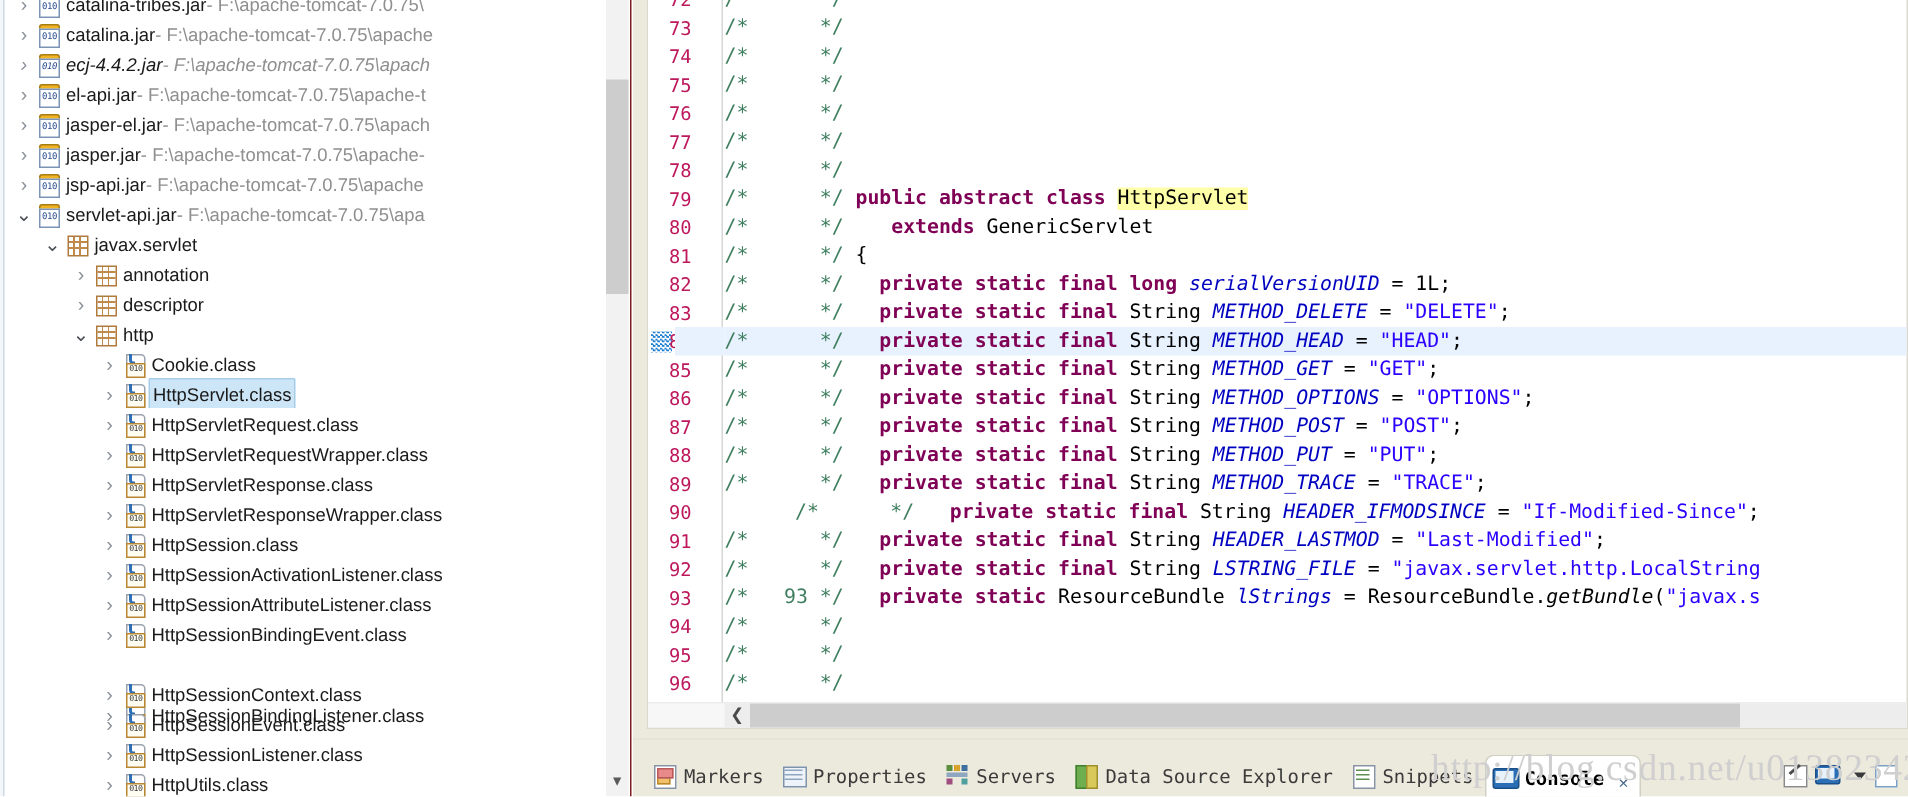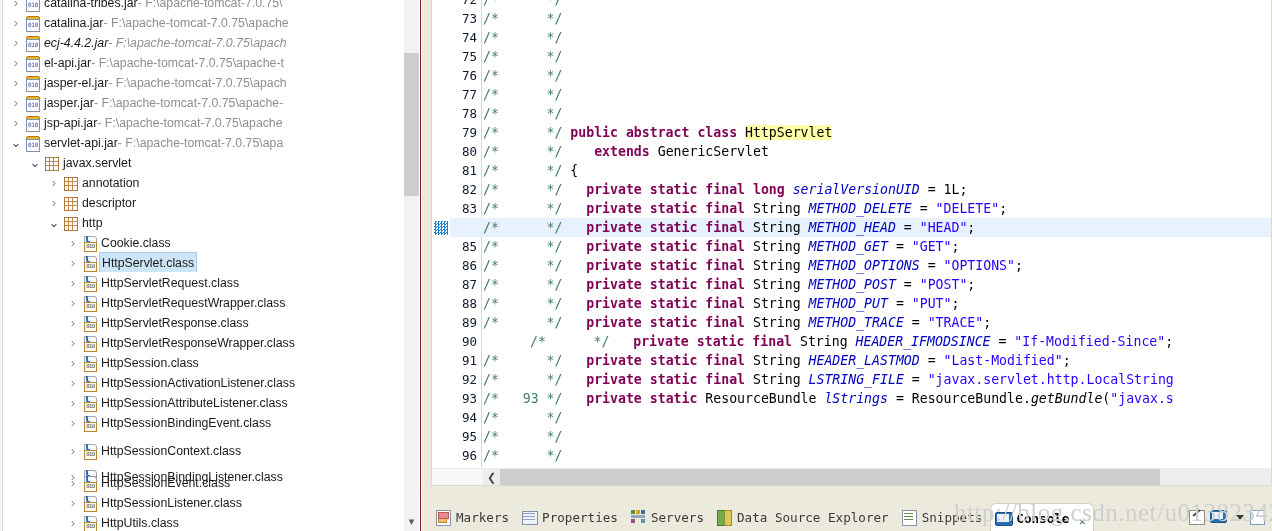--- a/index.html
+++ b/index.html
@@ -212,26 +212,26 @@
     border-right: 1px solid #d6d6d6;
   }
   #code-lines {
     position: absolute;
     left: 51px; top: 0;
     width: 790px; height: 468px;
   }
 
   .ln {
     position: absolute;
-    right: 4px;
+    right: 20px;
     height: 19px;
     line-height: 19px;
     font-family: "DejaVu Sans Mono", monospace;
     font-size: 12.5px;
-    color: #0f172a;
+    color: #be185d;
     text-align: right;
   }
   .cline {
     position: absolute;
     left: 0;
     height: 19px;
     line-height: 19px;
     white-space: pre;
     font-family: "DejaVu Sans Mono", monospace;
     font-size: 13.2px;
@@ -411,21 +411,21 @@
         <div class="trow" style="position: absolute; top: 252px; left: 65px; width: 340px;"><span class="twist " style="font-size: 13px;">›</span><span class="ico ico-class"><span class="jhook"></span></span><span class="tlabel sel-label">HttpServlet.class</span></div>
         <div class="trow" style="position: absolute; top: 272px; left: 65px; width: 340px;"><span class="twist " style="font-size: 13px;">›</span><span class="ico ico-class"><span class="jhook"></span></span><span class="tlabel">HttpServletRequest.class</span></div>
         <div class="trow" style="position: absolute; top: 292px; left: 65px; width: 340px;"><span class="twist " style="font-size: 13px;">›</span><span class="ico ico-class"><span class="jhook"></span></span><span class="tlabel">HttpServletRequestWrapper.class</span></div>
         <div class="trow" style="position: absolute; top: 312px; left: 65px; width: 340px;"><span class="twist " style="font-size: 13px;">›</span><span class="ico ico-class"><span class="jhook"></span></span><span class="tlabel">HttpServletResponse.class</span></div>
         <div class="trow" style="position: absolute; top: 332px; left: 65px; width: 340px;"><span class="twist " style="font-size: 13px;">›</span><span class="ico ico-class"><span class="jhook"></span></span><span class="tlabel">HttpServletResponseWrapper.class</span></div>
         <div class="trow" style="position: absolute; top: 352px; left: 65px; width: 340px;"><span class="twist " style="font-size: 13px;">›</span><span class="ico ico-class"><span class="jhook"></span></span><span class="tlabel">HttpSession.class</span></div>
         <div class="trow" style="position: absolute; top: 372px; left: 65px; width: 340px;"><span class="twist " style="font-size: 13px;">›</span><span class="ico ico-class"><span class="jhook"></span></span><span class="tlabel">HttpSessionActivationListener.class</span></div>
         <div class="trow" style="position: absolute; top: 392px; left: 65px; width: 340px;"><span class="twist " style="font-size: 13px;">›</span><span class="ico ico-class"><span class="jhook"></span></span><span class="tlabel">HttpSessionAttributeListener.class</span></div>
         <div class="trow" style="position: absolute; top: 412px; left: 65px; width: 340px;"><span class="twist " style="font-size: 13px;">›</span><span class="ico ico-class"><span class="jhook"></span></span><span class="tlabel">HttpSessionBindingEvent.class</span></div>
         <div class="trow" style="position: absolute; top: 432px; left: 65px; width: 340px; margin-top: 34px;"><span class="twist " style="font-size: 13px;">›</span><span class="ico ico-class"><span class="jhook"></span></span><span class="tlabel">HttpSessionBindingListener.class</span></div>
-        <div class="trow" style="position: absolute; top: 440px; left: 65px; width: 340px;"><span class="twist " style="font-size: 13px;">›</span><span class="ico ico-class"><span class="jhook"></span></span><span class="tlabel">HttpSessionContext.class</span></div>
+        <div class="trow" style="position: absolute; top: 452px; left: 65px; width: 340px;"><span class="twist " style="font-size: 13px;">›</span><span class="ico ico-class"><span class="jhook"></span></span><span class="tlabel">HttpSessionContext.class</span></div>
         <div class="trow" style="position: absolute; top: 472px; left: 65px; width: 340px;"><span class="twist " style="font-size: 13px;">›</span><span class="ico ico-class"><span class="jhook"></span></span><span class="tlabel">HttpSessionEvent.class</span></div>
         <div class="trow" style="position: absolute; top: 492px; left: 65px; width: 340px;"><span class="twist " style="font-size: 13px;">›</span><span class="ico ico-class"><span class="jhook"></span></span><span class="tlabel">HttpSessionListener.class</span></div>
         <div class="trow" style="position: absolute; top: 512px; left: 65px; width: 340px;"><span class="twist " style="font-size: 13px;">›</span><span class="ico ico-class"><span class="jhook"></span></span><span class="tlabel">HttpUtils.class</span></div>
       </div>
 
     <div id="tree-vscroll">
       <div id="tree-vthumb"></div>
       <div id="tree-vdown">▾</div>
     </div>
   </div>

